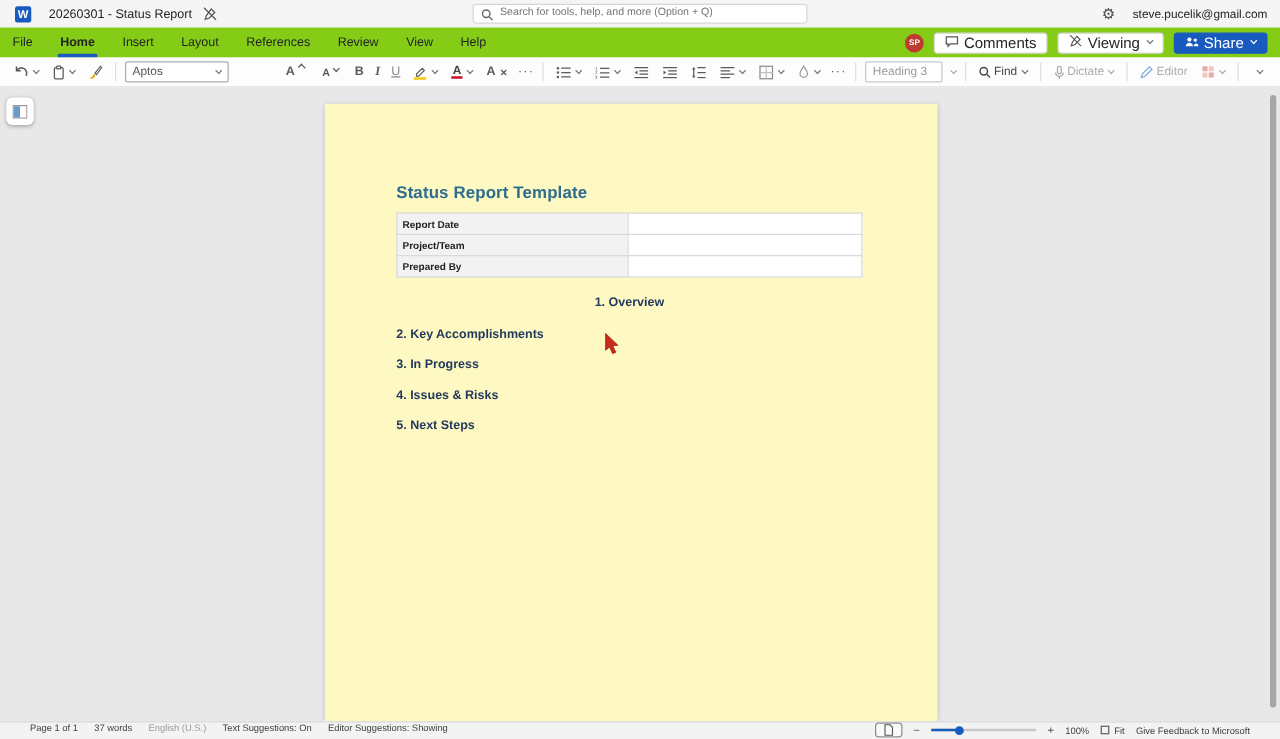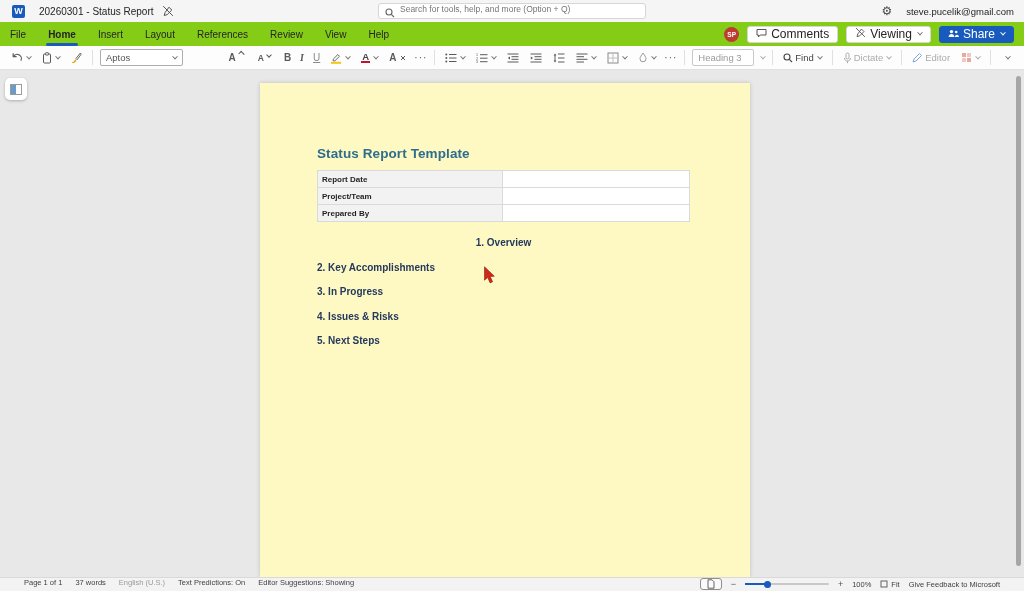--- a/index.html
+++ b/index.html
@@ -393,21 +393,21 @@
   </span>
 
   <div class="vscroll"></div>
 </div>
 
 <div class="statusbar">
   <div class="sb-left">
     <span>Page 1 of 1</span>
     <span>37 words</span>
     <span class="dim">English (U.S.)</span>
-    <span>Text Predictions: On</span>
+    <span>Text Suggestions: On</span>
     <span>Editor Suggestions: Showing</span>
   </div>
   <div class="sb-right">
     <div class="pages-btn">
       <svg width="8" height="10" viewBox="0 0 8 10">
           <path d="M1 .8h4l2 2v6.4H1z" fill="none" stroke="#555" stroke-width=".9"></path>
         </svg>
     </div>
     <span class="zoomsign">−</span>
     <div class="slider">

